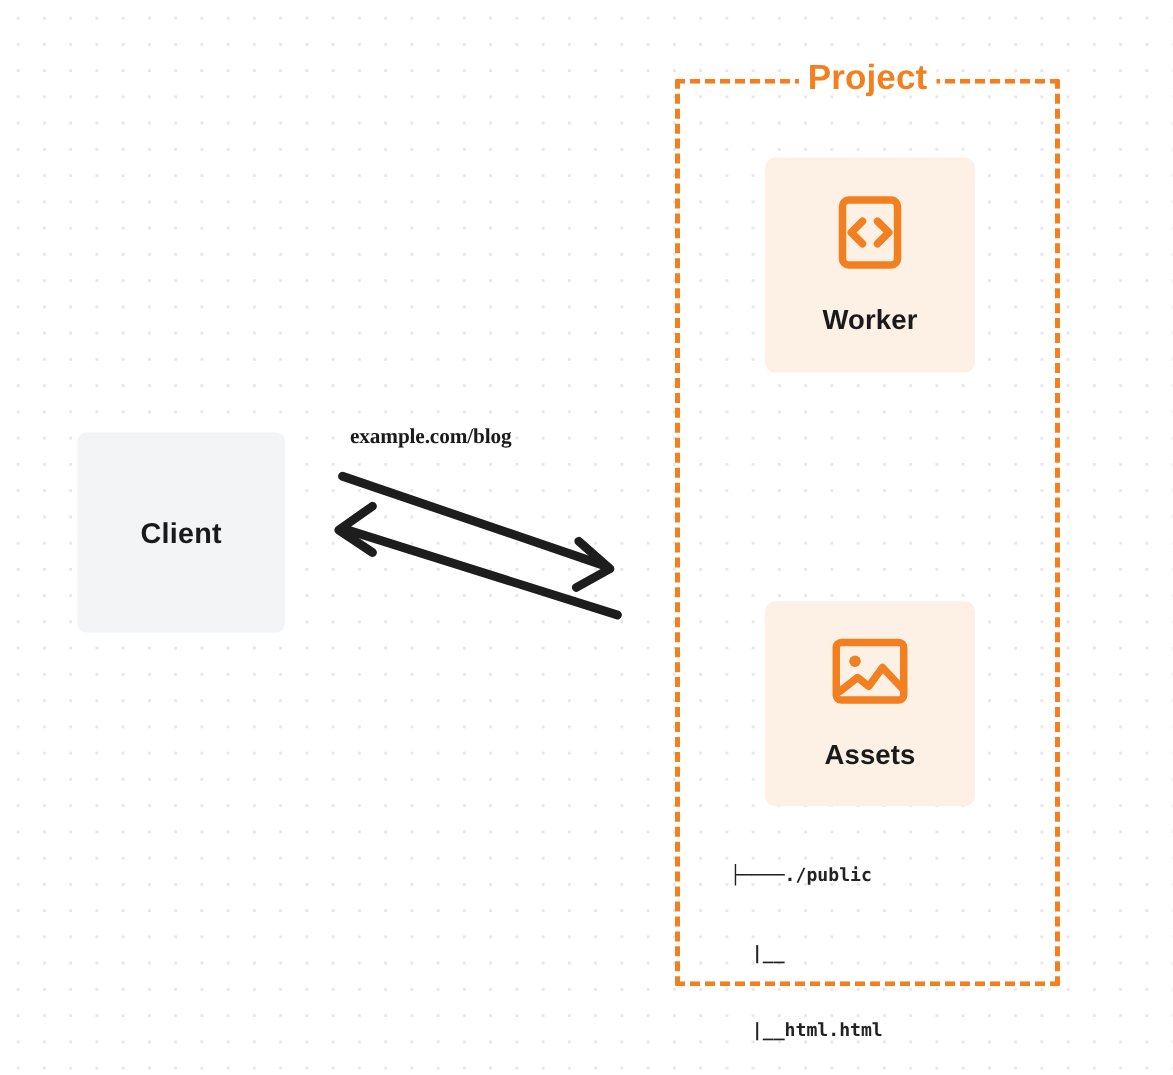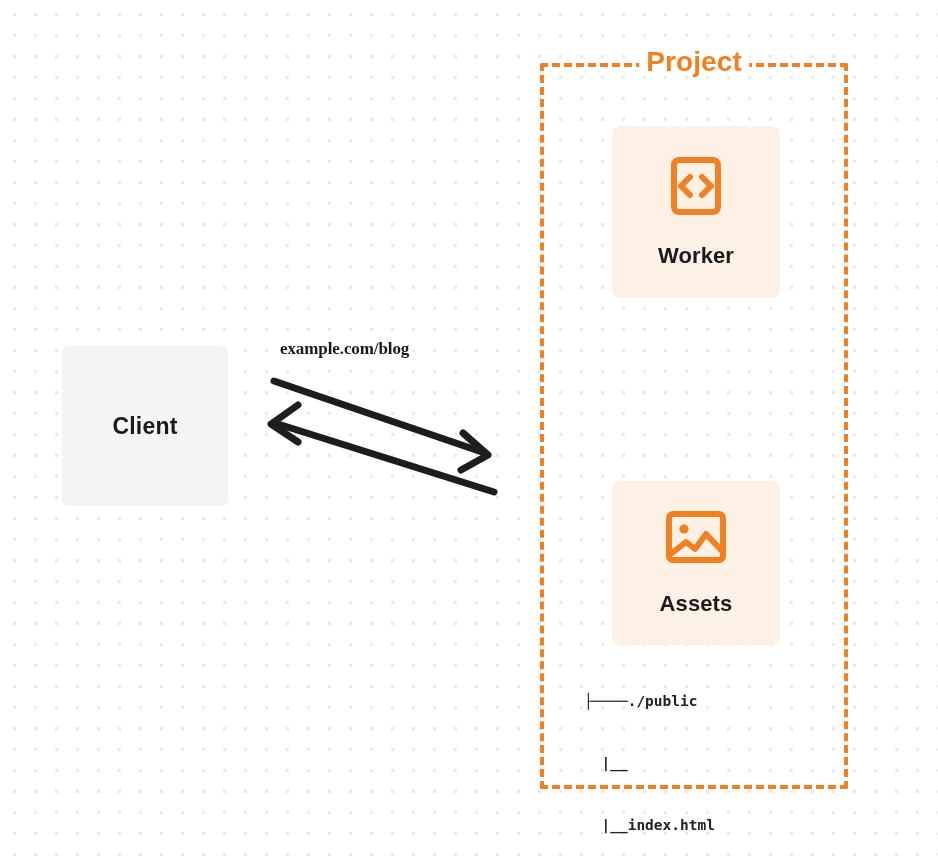--- a/index.html
+++ b/index.html
@@ -213,19 +213,19 @@
     <div class="file-tree">
       <div class="tree-row">
         <span class="tree-branch">├────</span>
         <span class="tree-name">./public</span>
       </div>
       <div class="tree-row">
         <span class="tree-branch">  |__</span>
       </div>
       <div class="tree-row">
         <span class="tree-branch">  |__</span>
-        <span class="tree-name">index.html</span>
+        <span class="tree-name">html.html</span>
       </div>
       
     </div>
 
   </div>
 </div>
 
 </body></html>

